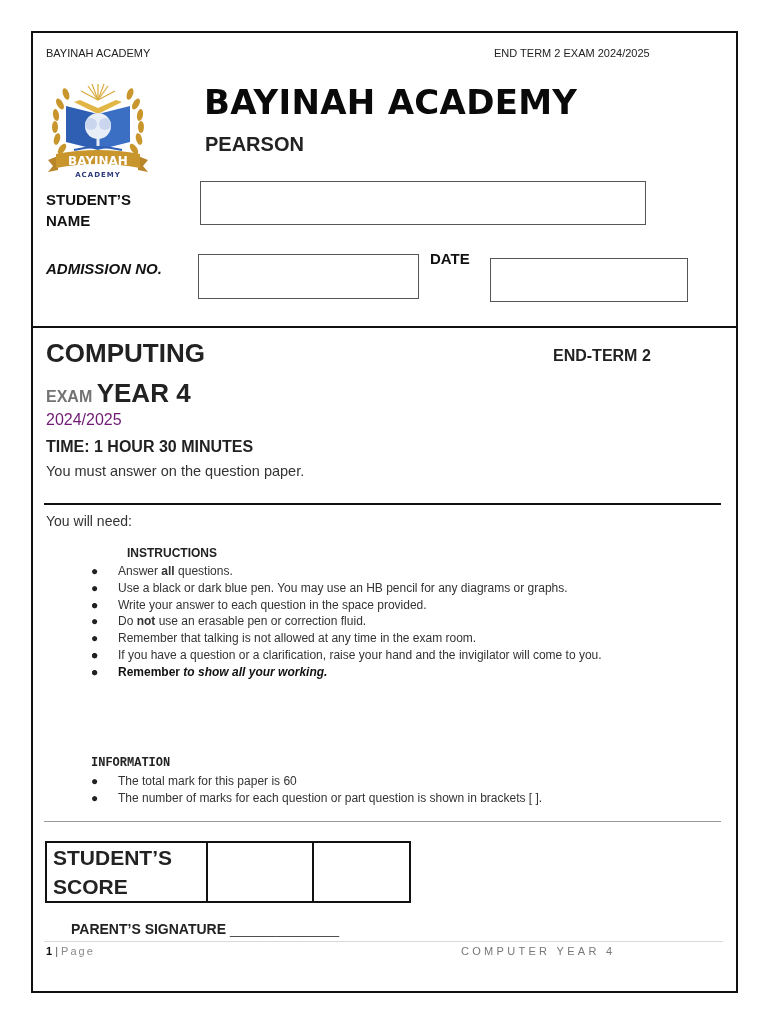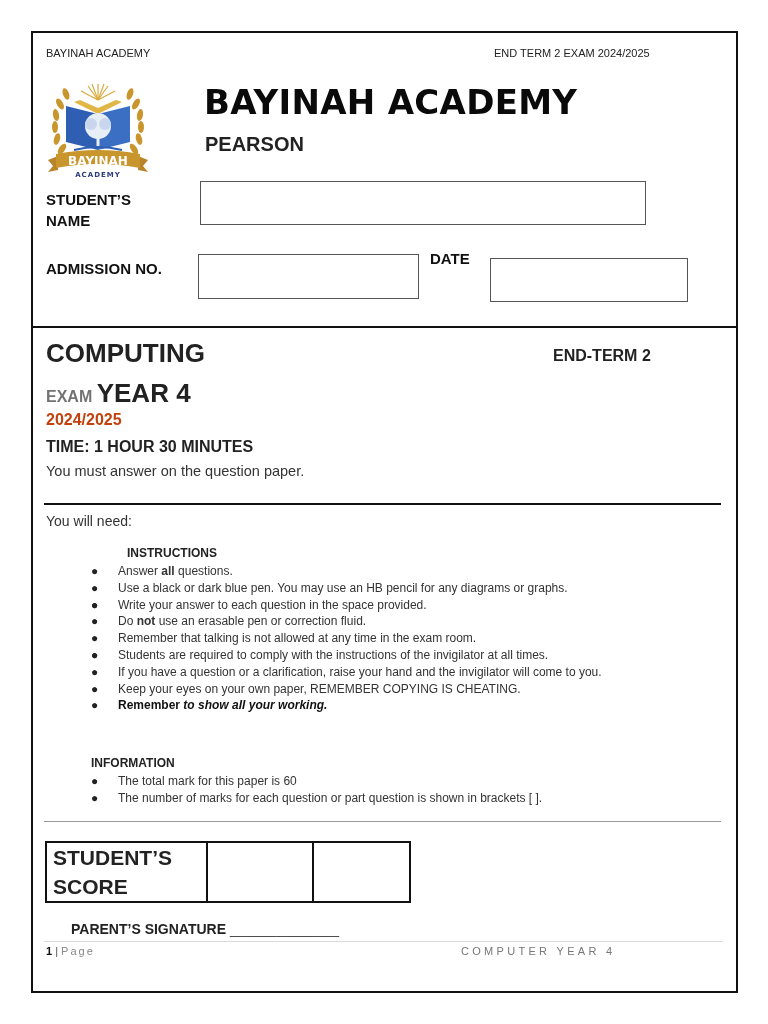--- a/index.html
+++ b/index.html
@@ -11,21 +11,21 @@
   .title-main { font-family: "DejaVu Sans", sans-serif; font-weight: bold; font-size: 34px; color: #0a0a0a; letter-spacing: 0.3px; }
   .subtitle { font-weight: bold; font-size: 20px; color: #222; }
   .lbl { font-weight: bold; font-size: 15px; color: #111; line-height: 21px; }
   .box { border: 1px solid #555; background: #fff; box-sizing: border-box; }
   .divider { background: #111; }
   .computing { font-weight: bold; font-size: 26px; color: #222; }
   .endterm { font-weight: bold; font-size: 16px; color: #222; }
   .exam-small { font-weight: bold; font-size: 16px; color: #737373; }
   .year { font-weight: bold; font-size: 26px; color: #222; }
   .year-line span { vertical-align: baseline; }
-  .years { font-weight: bold; font-size: 16px; color: #c2410c; }
+  .years { font-weight: normal; font-size: 16px; color: #701a75; }
   .time { font-weight: bold; font-size: 16px; color: #222; }
   .must { font-size: 14.5px; color: #333; }
   .need { font-size: 14px; color: #333; }
   .sec-h { font-weight: bold; font-size: 12px; color: #222; }
   ul.bul { list-style: none; margin: 0; padding: 0; }
   ul.bul li { position: relative; font-size: 12px; color: #333; line-height: 16.8px; padding-left: 27px; white-space: nowrap; }
   ul.bul li .dot { position: absolute; left: 0; top: 0; font-size: 12px; color: #222; }
   .thin-rule { background: #999; }
   table.score { border-collapse: collapse; }
   table.score td { border: 2px solid #111; height: 56px; padding: 0; }
@@ -92,21 +92,21 @@
 
 <div class="abs title-main" style="left:204px; top:82px;">BAYINAH ACADEMY</div>
 <div class="abs subtitle" style="left:205px; top:133px;">PEARSON</div>
 
 <div class="abs lbl" style="left:46px; top:189px;">
   <div>STUDENT’S</div>
   <div>NAME</div>
 </div>
 <div class="abs box" style="left:200px; top:181px; width:446px; height:44px;"></div>
 
-<div class="abs lbl" style="left:46px; top:258px;">ADMISSION NO.</div>
+<div class="abs lbl" style="left:46px; top:258px;font-style:italic;">ADMISSION NO.</div>
 <div class="abs box" style="left:198px; top:254px; width:221px; height:45px;"></div>
 <div class="abs lbl" style="left:430px; top:248px;">DATE</div>
 <div class="abs box" style="left:490px; top:258px; width:198px; height:44px;"></div>
 
 <div class="abs divider" style="left:31px; top:326px; width:706px; height:2px;"></div>
 
 <div class="abs computing" style="left:46px; top:338px;">COMPUTING</div>
 <div class="abs endterm" style="left:553px; top:347px;">END-TERM 2</div>
 
 <div class="abs year-line" style="left:46px; top:378px;">
@@ -123,27 +123,27 @@
 
 <div class="abs sec-h" style="left:91px; top:546px;padding-left:36px;">INSTRUCTIONS</div>
 <ul class="abs bul" style="left:91px; top:563px;">
   <li><span class="dot">●</span><span>Answer </span><b>all</b><span> questions.</span></li>
   <li><span class="dot">●</span><span>Use a black or dark blue pen. You may use an HB pencil for any diagrams or graphs.</span></li>
   <li><span class="dot">●</span></li>
   <li><span class="dot">●</span><span>Write your answer to each question in the space provided.</span></li>
   <li><span class="dot">●</span><span>Do </span><b>not</b><span> use an erasable pen or correction fluid.</span></li>
   <li><span class="dot">●</span><span>Remember that talking is not allowed at any time in the exam room.</span></li>
   <li><span class="dot">●</span></li>
-  <li><span class="dot">●</span><span>Students are required to comply with the instructions of the invigilator at all times.</span></li>
+  <li><span class="dot">●</span></li>
   <li><span class="dot">●</span><span>If you have a question or a clarification, raise your hand and the invigilator will come to you.</span></li>
-  <li><span class="dot">●</span><span>Keep your eyes on your own paper, REMEMBER COPYING IS CHEATING.</span></li>
+  <li><span class="dot">●</span></li>
   <li style="color:#111;"><span class="dot">●</span><b>Remember</b><b><i> to show all your working.</i></b></li>
 </ul>
 
-<div class="abs sec-h" style="left:91px; top:756px;">INFORMATION</div>
+<div class="abs sec-h" style="left:91px; top:756px;font-family:Liberation Mono, monospace;">INFORMATION</div>
 <ul class="abs bul" style="left:91px; top:773px;">
   <li><span class="dot">●</span><span>The total mark for this paper is 60</span></li>
   <li><span class="dot">●</span><span>The number of marks for each question or part question is shown in brackets [ ].</span></li>
 </ul>
 
 <div class="abs thin-rule" style="left:44px; top:821px; width:677px; height:1px;"></div>
 
 <table class="abs score" style="left:45px; top:841px;">
   <tbody>
       <tr>

